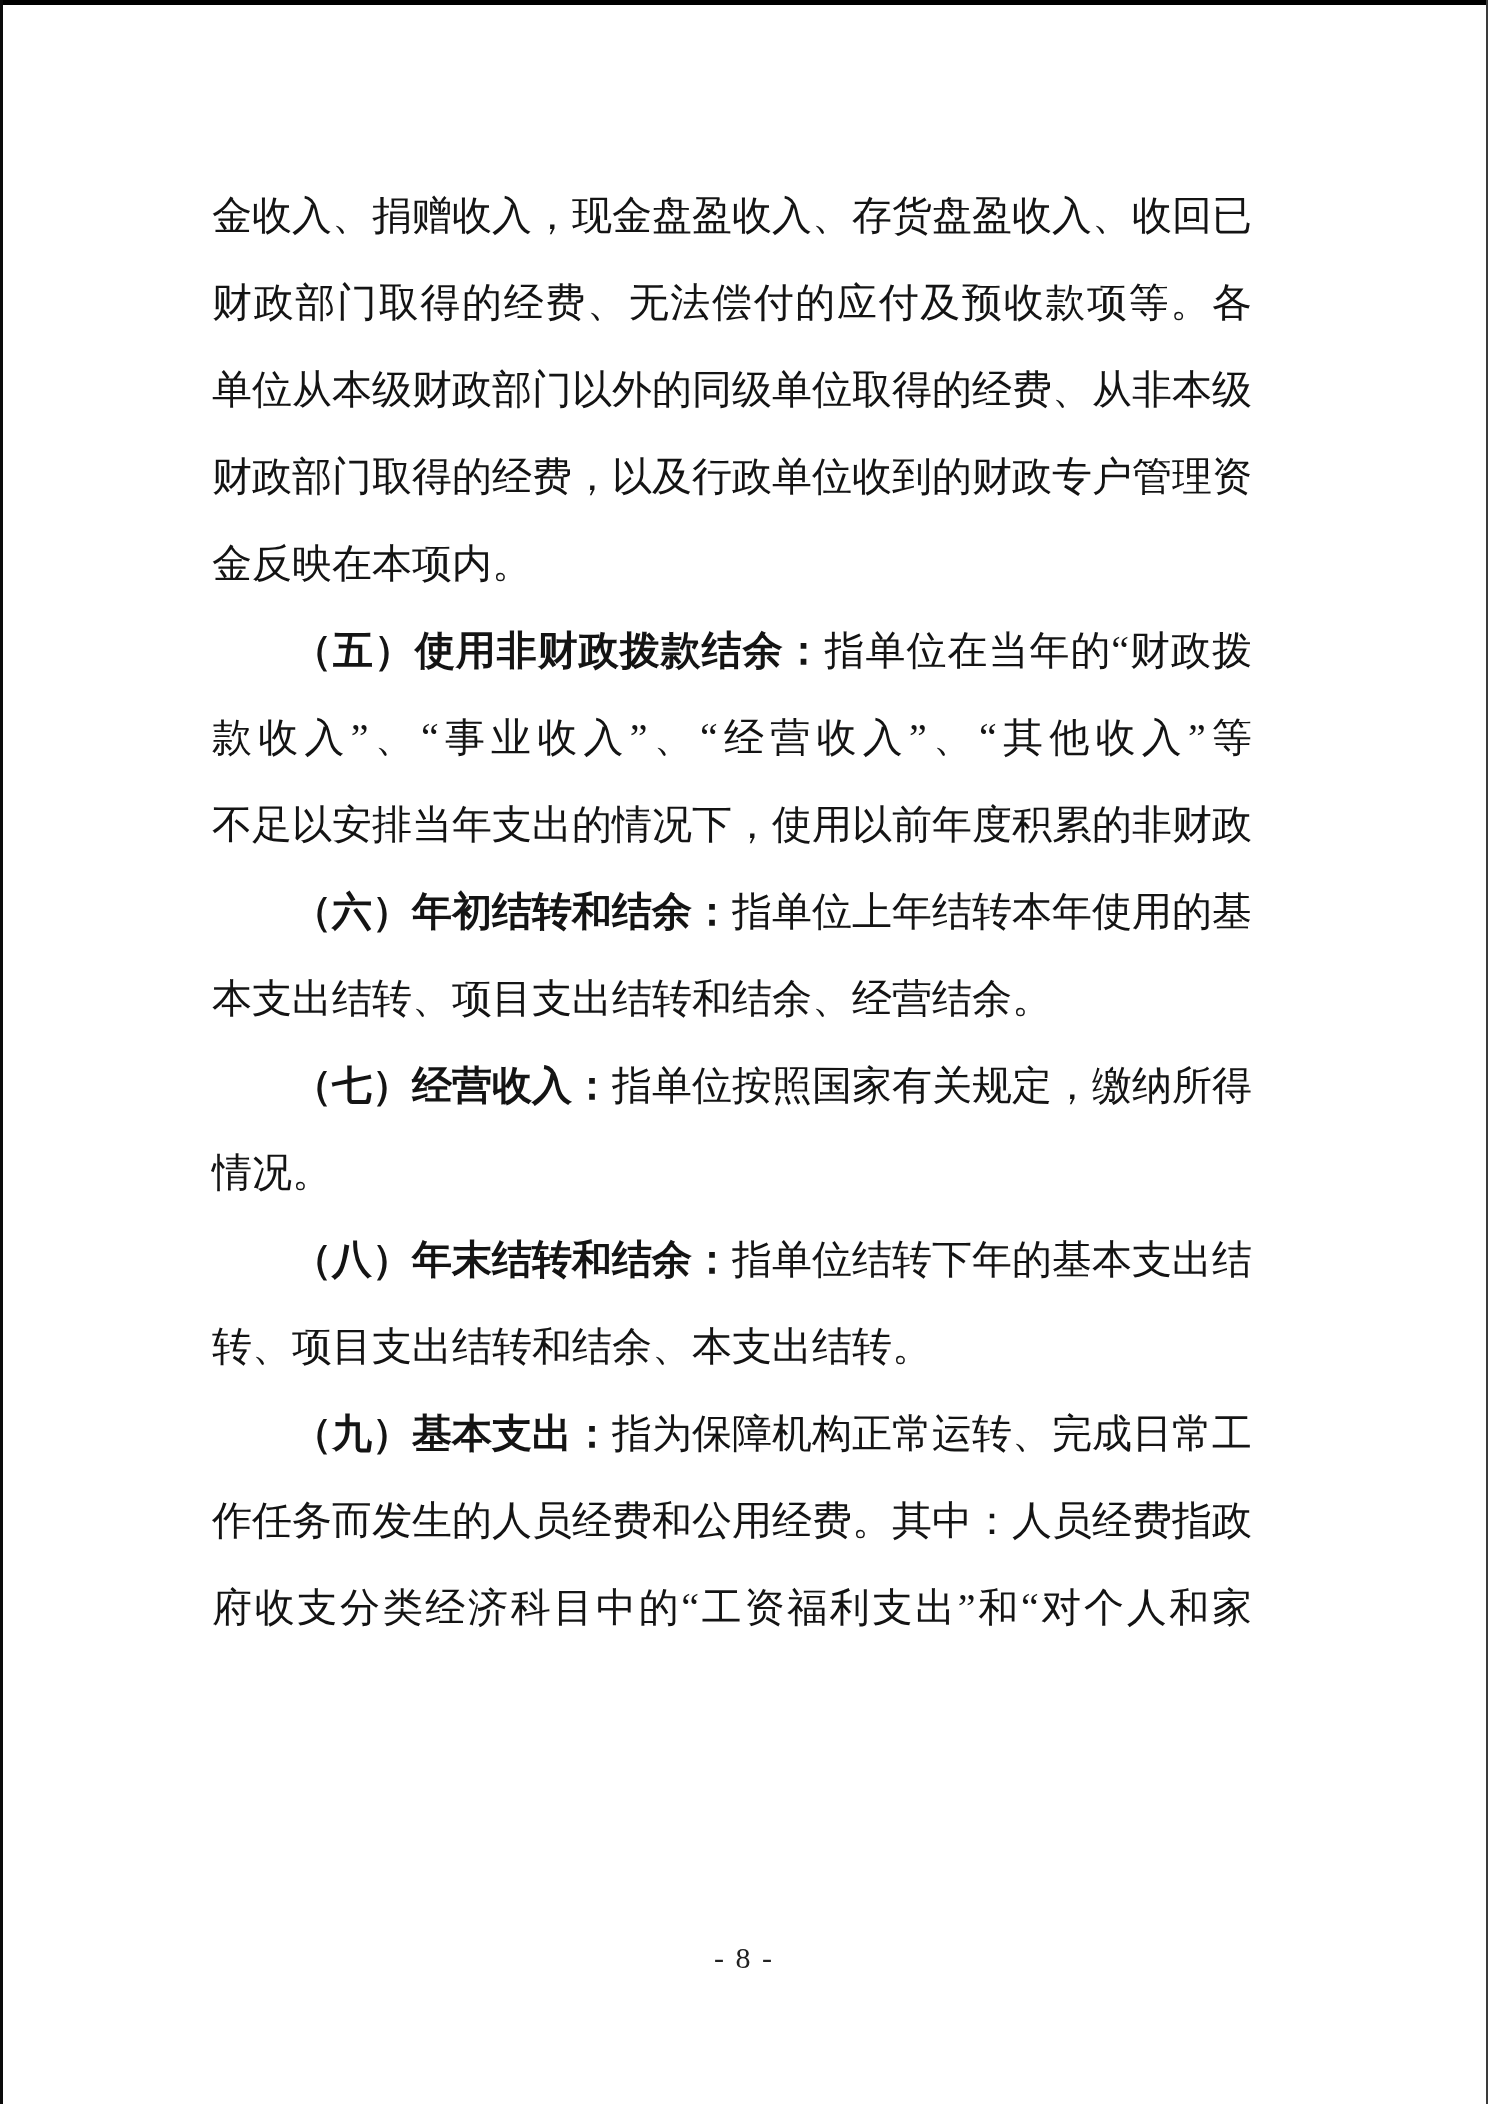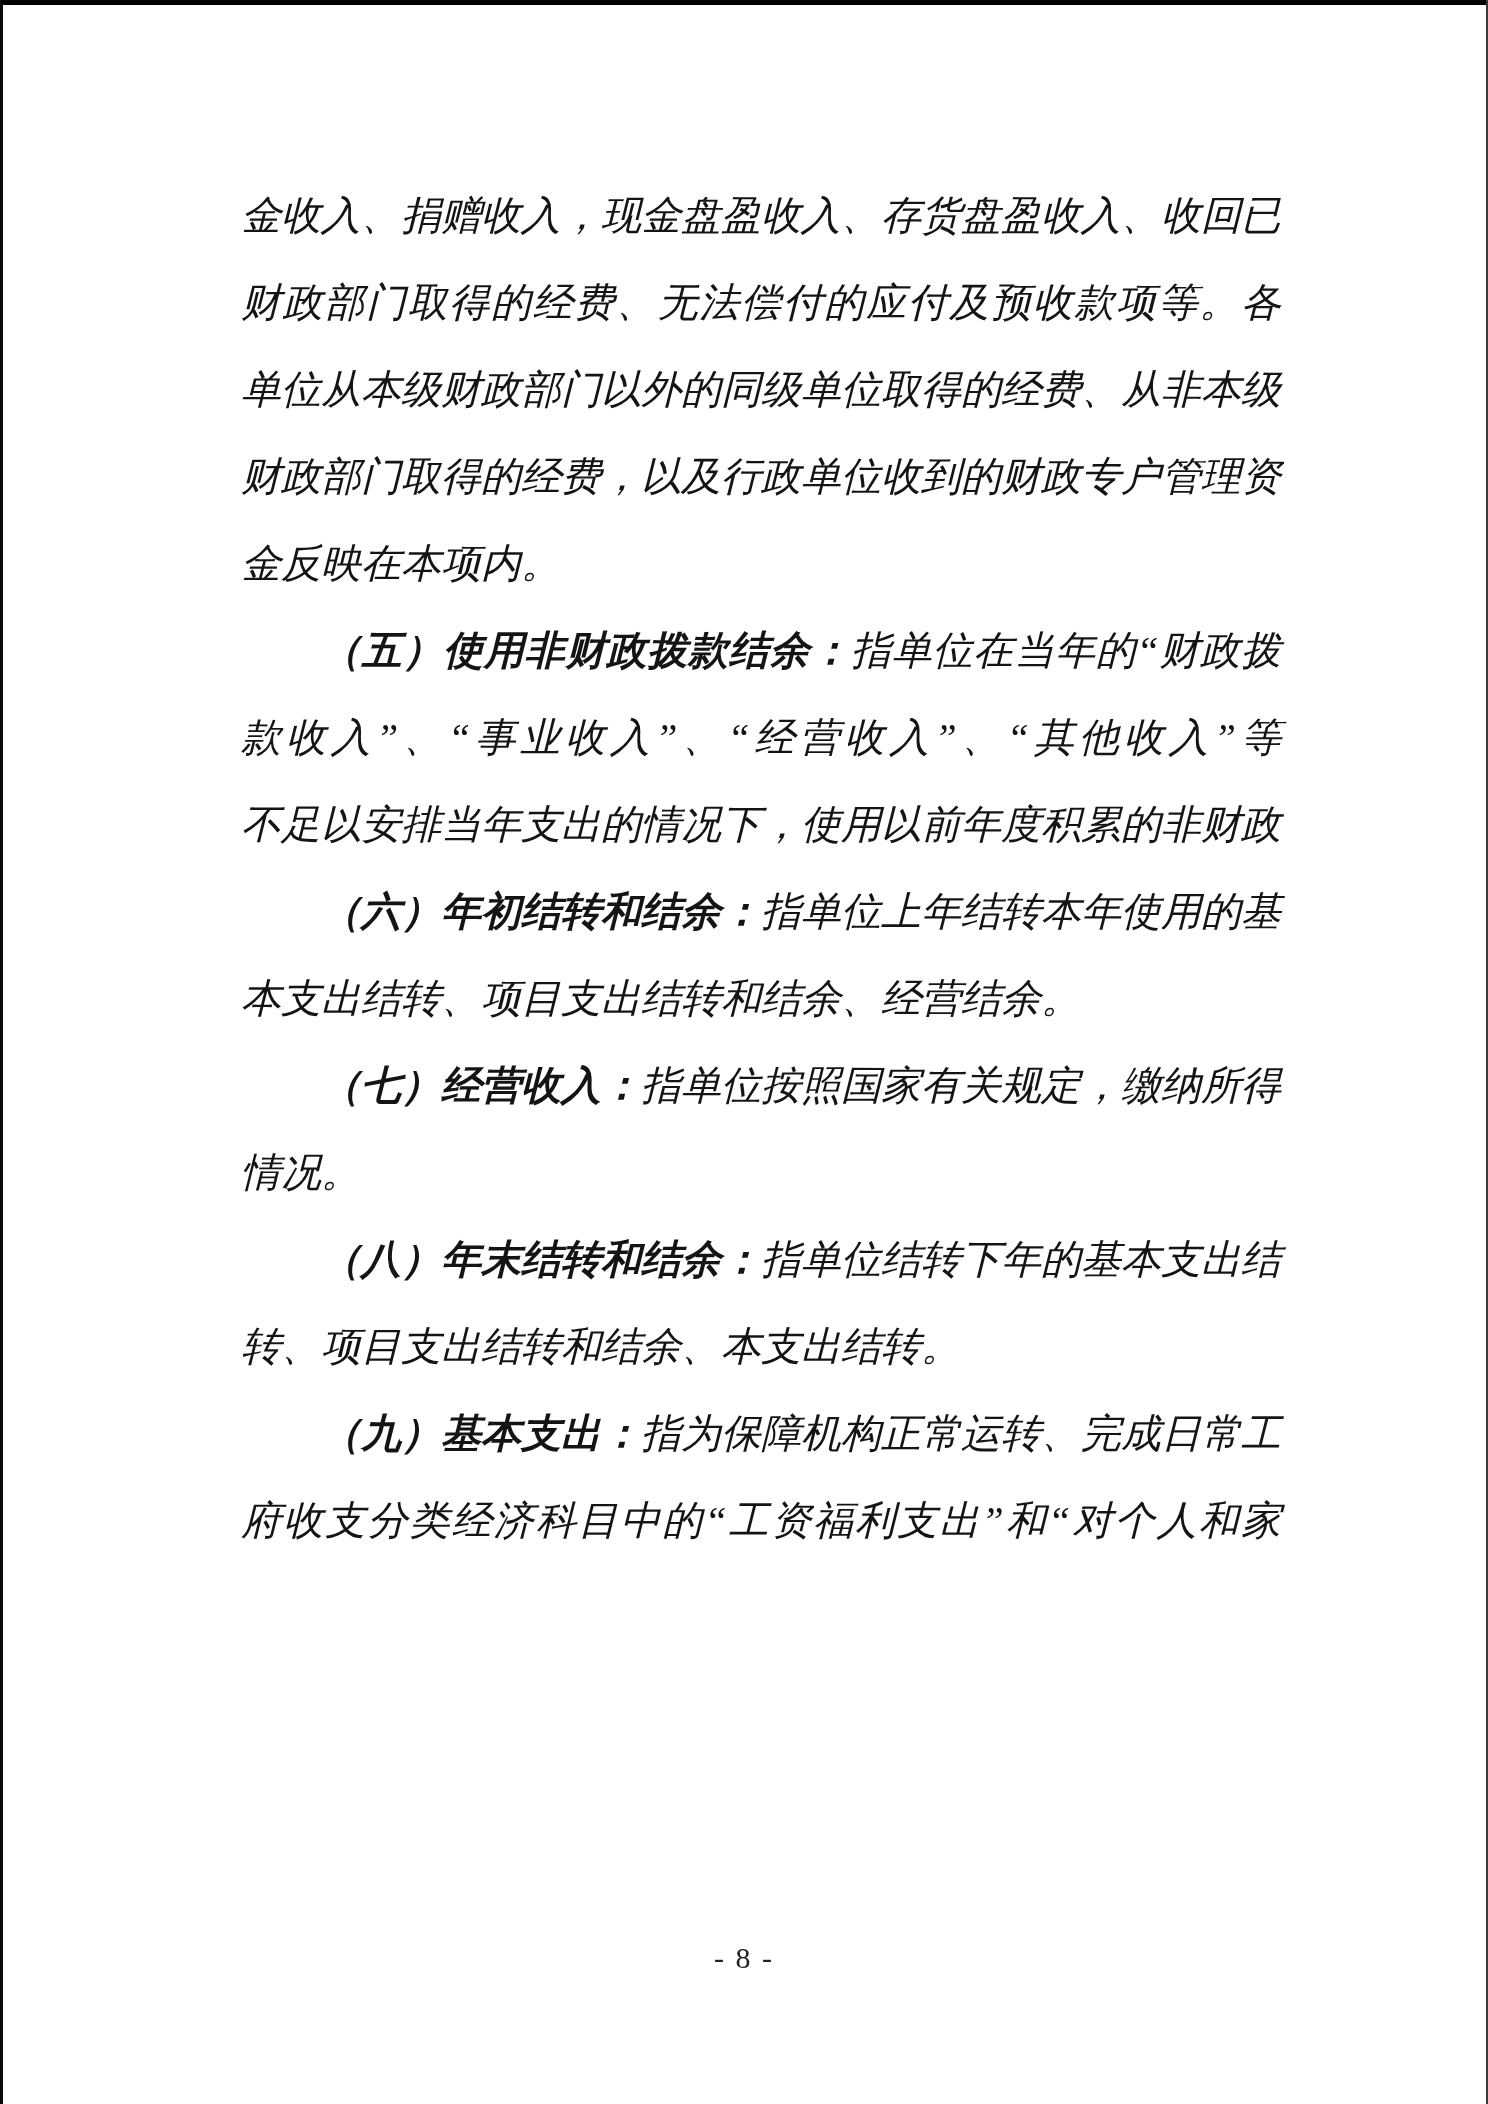--- a/index.html
+++ b/index.html
@@ -29,24 +29,23 @@
     background: #0a0a0a;
   }
   .border-right {
     position: absolute;
     top: 0; right: 0;
     width: 2px; height: 100%;
     background: #3a3a3a;
   }
   .text-block {
     position: absolute;
-    left: 241px;
+    left: 212px;
     top: 172px;
     width: 1040px;
-    font-style: italic;
   }
   .line {
     height: 87px;
     line-height: 87px;
     font-size: 40px;
     white-space: nowrap;
     text-align: justify;
     color: #141414;
   }
   .line.justify {
@@ -92,17 +91,18 @@
       <div class="line justify indent"><span class="seg-bold">（五）使用非财政拨款结余：</span><span class="seg-regular">指单位在当年的“财政拨</span></div>
       <div class="line justify"><span class="seg-regular">款收入”、“事业收入”、“经营收入”、“其他收入”等</span></div>
       <div class="line justify"><span class="seg-regular">不足以安排当年支出的情况下，使用以前年度积累的非财政</span></div>
       <div class="line justify indent"><span class="seg-bold">（六）年初结转和结余：</span><span class="seg-regular">指单位上年结转本年使用的基</span></div>
       <div class="line left"><span class="seg-regular">本支出结转、项目支出结转和结余、经营结余。</span></div>
       <div class="line justify indent"><span class="seg-bold">（七）经营收入：</span><span class="seg-regular">指单位按照国家有关规定，缴纳所得</span></div>
       <div class="line left"><span class="seg-regular">情况。</span></div>
       <div class="line justify indent"><span class="seg-bold">（八）年末结转和结余：</span><span class="seg-regular">指单位结转下年的基本支出结</span></div>
       <div class="line left"><span class="seg-regular">转、项目支出结转和结余、本支出结转。</span></div>
       <div class="line justify indent"><span class="seg-bold">（九）基本支出：</span><span class="seg-regular">指为保障机构正常运转、完成日常工</span></div>
+      <div class="line justify"><span class="seg-regular">作任务而发生的人员经费和公用经费。其中：人员经费指政</span></div>
       <div class="line justify"><span class="seg-regular">府收支分类经济科目中的“工资福利支出”和“对个人和家</span></div>
     </div>
 
   <div class="page-number">- 8 -</div>
 </div>
 
 </body></html>

